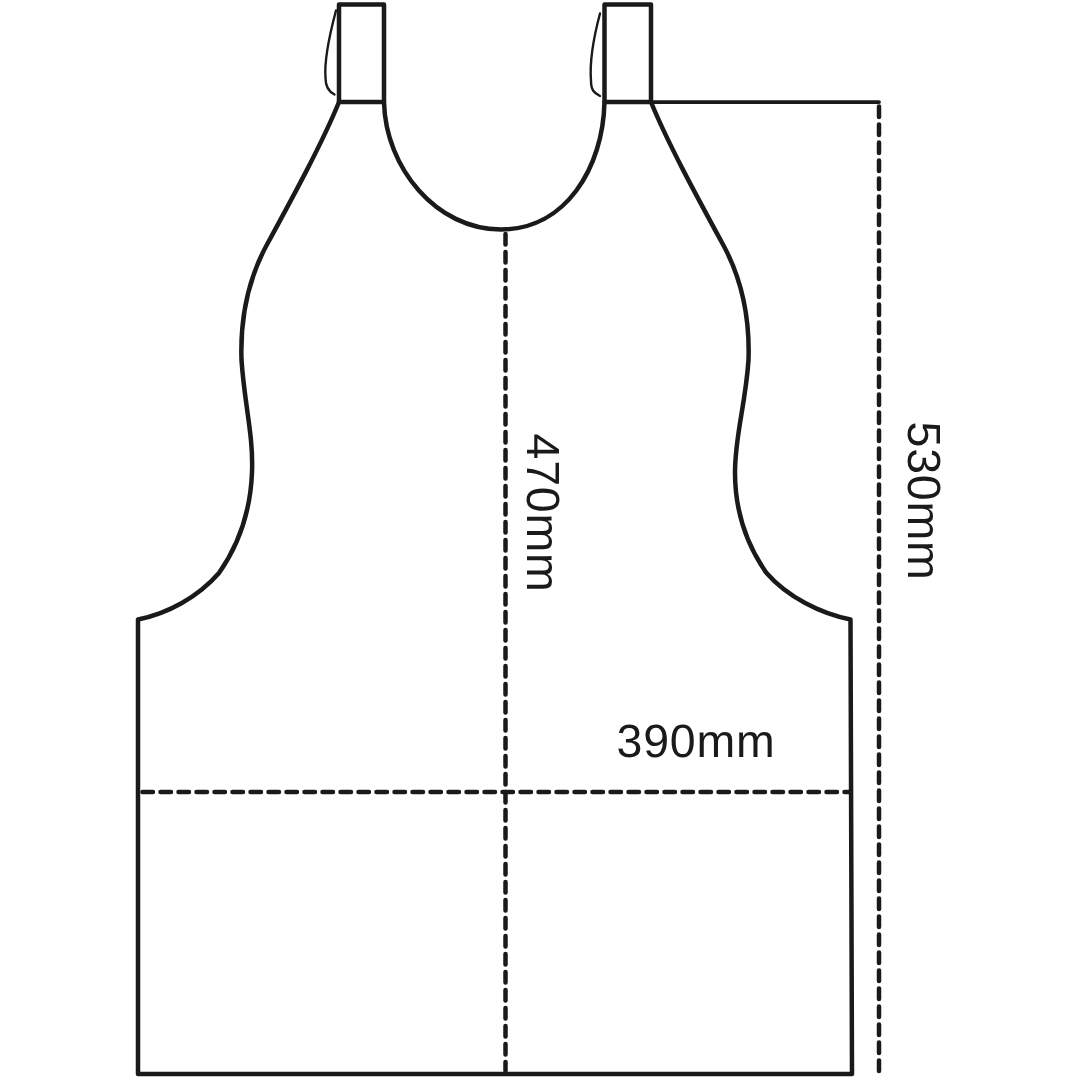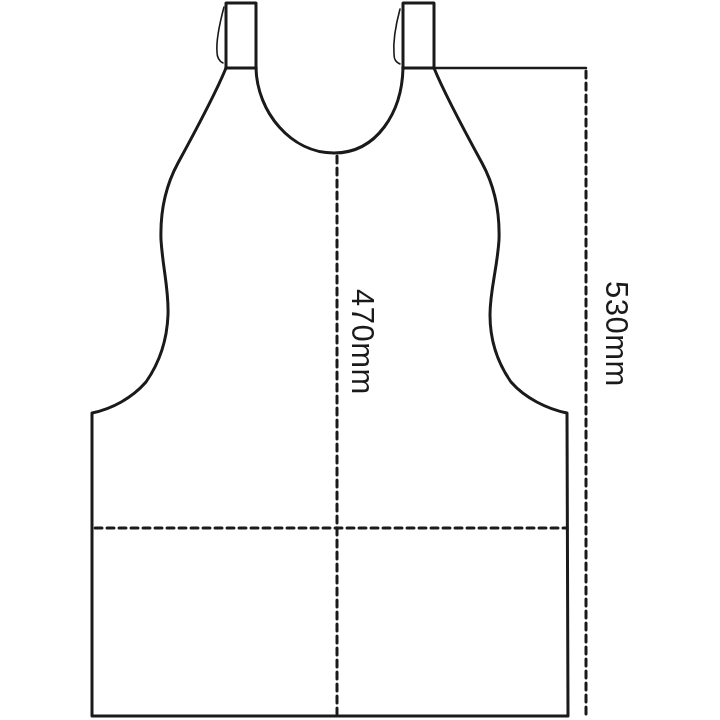--- a/index.html
+++ b/index.html
@@ -74,13 +74,14 @@
 
     <path d="M337,156 L337,714" stroke="var(--line)" stroke-width="3" stroke-dasharray="7 5"></path>
 
     <path d="M95,528 L567,528" stroke="var(--line)" stroke-width="3" stroke-dasharray="7 5"></path>
   </svg>
 
   <div class="dim dim-470">470mm</div>
 
   <div class="dim dim-530">530mm</div>
 
+  <div class="dim dim-390">390mm</div>
 </div>
 
 </body></html>

